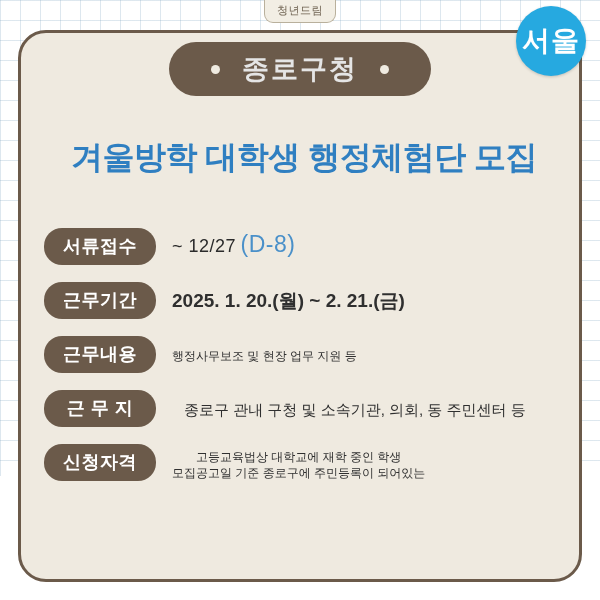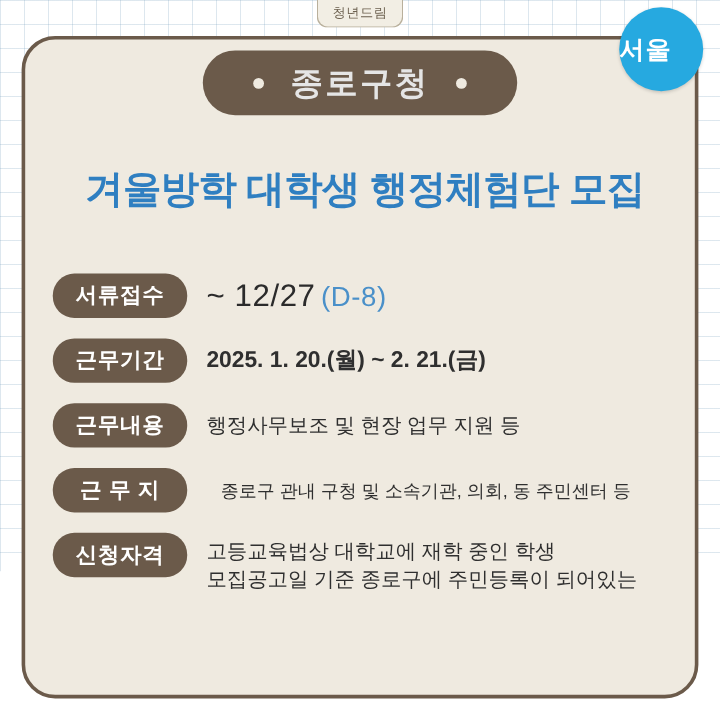--- a/index.html
+++ b/index.html
@@ -47,21 +47,22 @@
     position: absolute;
     top: 6px;
     right: 14px;
     width: 70px;
     height: 70px;
     border-radius: 50%;
     background: #26a9e0;
     color: #ffffff;
     display: flex;
     align-items: center;
-    font-size: 21px;
+    justify-content: center;
+    font-size: 28px;
     font-weight: bold;
     letter-spacing: 1px;
     box-shadow: 0 1px 3px rgba(0,0,0,0.18);
     z-index: 6;
   }
 
   
   .panel {
     position: absolute;
     left: 18px;
@@ -138,40 +139,41 @@
     font-size: 18px;
     font-weight: bold;
     letter-spacing: 0.5px;
   }
   .value {
     padding-left: 16px;
     color: #3b3b3b;
     line-height: 1.35;
   }
   .value .big {
-    font-size: 26px;
+    font-size: 18px;
     color: #2b2b2b;
     letter-spacing: 0.5px;
   }
   .value .dday {
     font-size: 23px;
     color: #4a90c9;
     letter-spacing: 0.5px;
   }
   .value .mid {
     font-size: 19px;
     color: #2f2f2f;
   }
   .value .small {
     font-size: 15px;
     color: #2f2f2f;
   }
   .value .small2 {
-    font-size: 17px;
+    font-size: 12px;
     color: #2f2f2f;
+    text-align: center;
   }
   .row-1 .value { padding-top: 1px; }
   .row-2 .value { padding-top: 6px; font-weight: bold; }
   .row-3 .value { padding-top: 8px; }
   .row-4 .value { padding-top: 9px; padding-left: 28px; }
   .row-5 .value { padding-top: 5px; }
   .row-5 .small2 { display: block; }
 </style>
 </head>
 <body>

